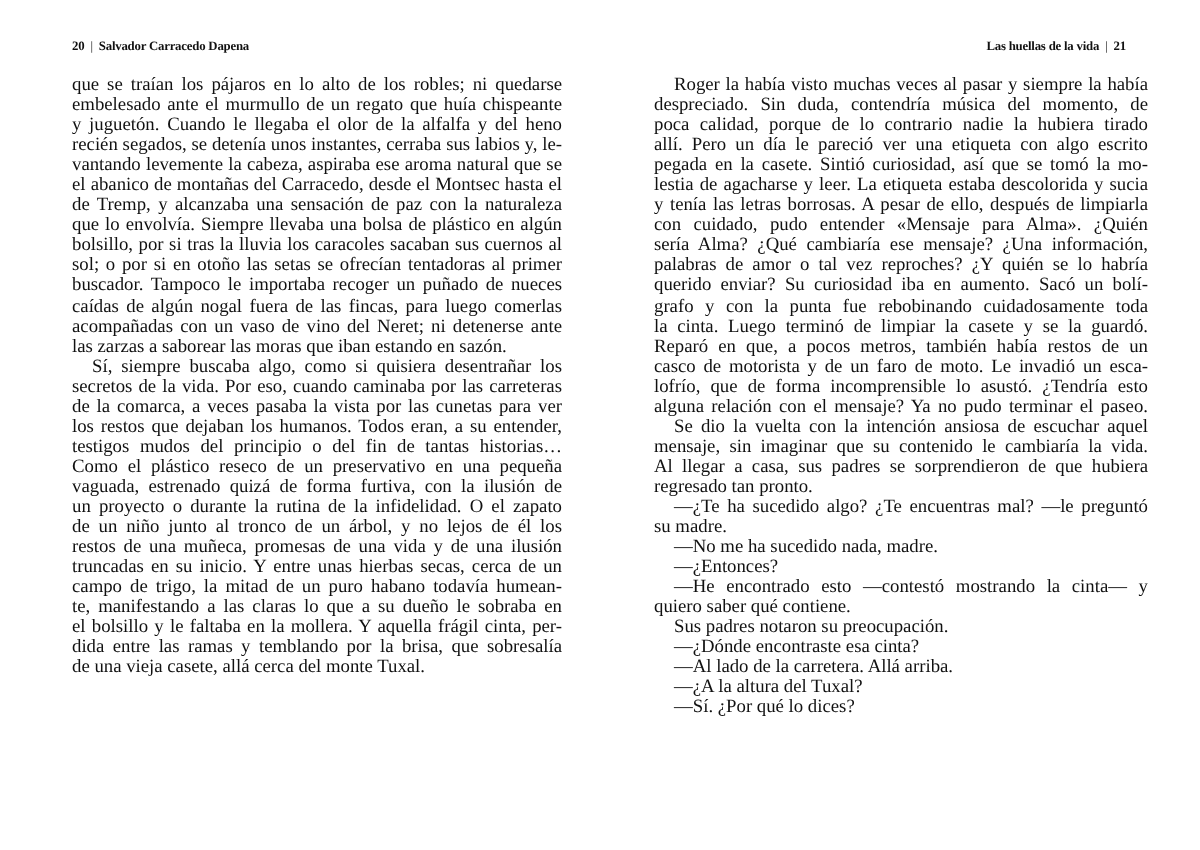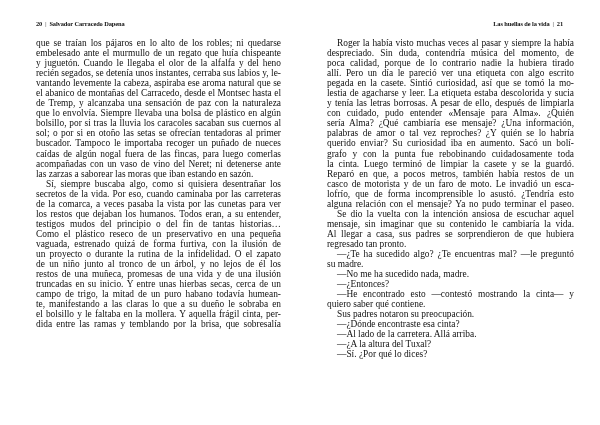--- a/index.html
+++ b/index.html
@@ -49,20 +49,21 @@
       <span class="line">Como el plástico reseco de un preservativo en una pequeña</span>
       <span class="line">vaguada, estrenado quizá de forma furtiva, con la ilusión de</span>
       <span class="line">un proyecto o durante la rutina de la infidelidad. O el zapato</span>
       <span class="line">de un niño junto al tronco de un árbol, y no lejos de él los</span>
       <span class="line">restos de una muñeca, promesas de una vida y de una ilusión</span>
       <span class="line">truncadas en su inicio. Y entre unas hierbas secas, cerca de un</span>
       <span class="line">campo de trigo, la mitad de un puro habano todavía humean-</span>
       <span class="line">te, manifestando a las claras lo que a su dueño le sobraba en</span>
       <span class="line">el bolsillo y le faltaba en la mollera. Y aquella frágil cinta, per-</span>
       <span class="line">dida entre las ramas y temblando por la brisa, que sobresalía</span>
+      <span class="line last">de una vieja casete, allá cerca del monte Tuxal.</span>
     </div>
 </div>
 
 <div class="page right">
   <div class="header">
     <span>Las huellas de la vida</span><span class="sep">|</span><span>21</span>
   </div>
   <div class="body" id="right-body">
       <span class="line indent">Roger la había visto muchas veces al pasar y siempre la había</span>
       <span class="line">despreciado. Sin duda, contendría música del momento, de</span>

